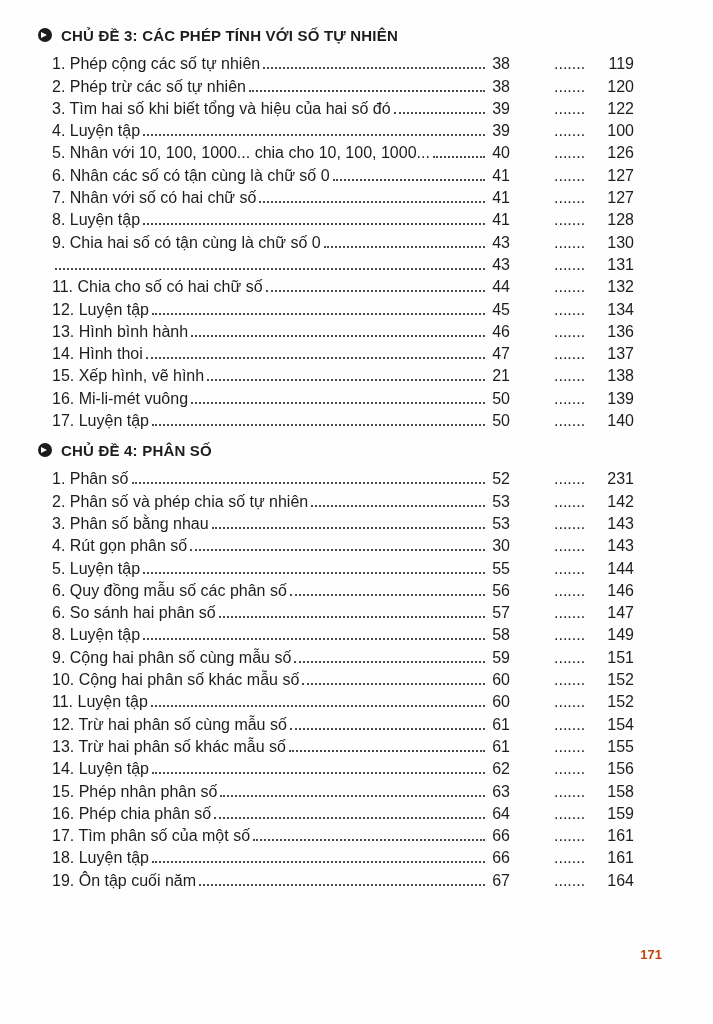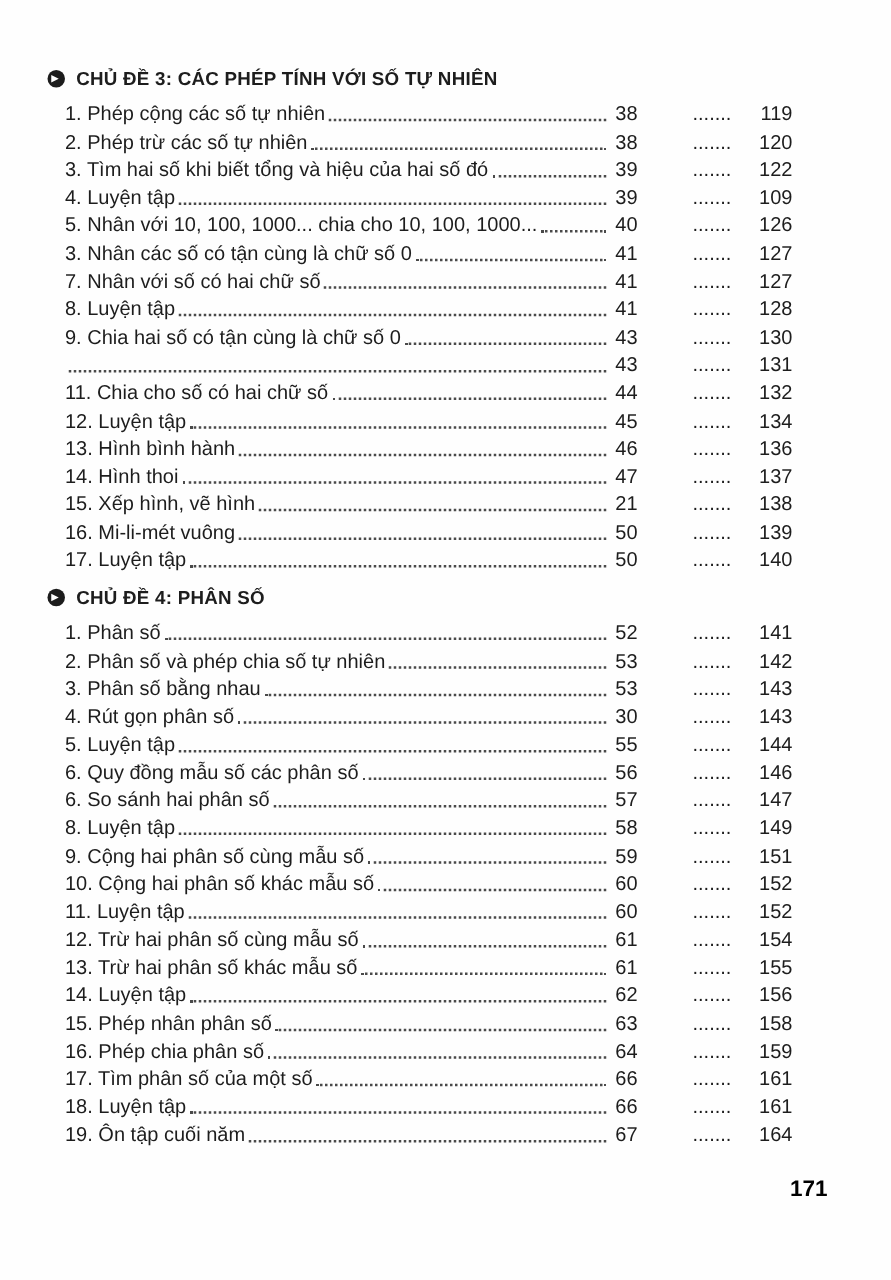--- a/index.html
+++ b/index.html
@@ -11,21 +11,21 @@
   .page {
     position: relative;
     width: 713px;
     height: 1024px;
     background: #fefefe;
     color: #1d1d1d;
     overflow: hidden;
   }
   .toc {
     position: absolute;
-    top: 50px;
+    top: 22px;
     left: 38px;
     width: 596px;
   }
   .section-header {
     display: flex;
     align-items: center;
     gap: 9px;
     font-weight: bold;
     font-size: 15px;
     height: 26px;
@@ -79,23 +79,23 @@
     width: 80px;
     margin-left: 44px;
     display: flex;
     justify-content: space-between;
   }
   .page2 { text-align: center; }
   .footer-page {
     position: absolute;
     right: 51px;
     bottom: 62px;
-    font-size: 18px;
+    font-size: 13px;
     font-weight: bold;
-    color: #000000;
+    color: #c2410c;
   }
 </style>
 </head>
 <body>
 
 <div class="page">
   <div class="toc">
       <div class="section-header">
         <span class="bullet"></span>
         <span>CHỦ ĐỀ 3: CÁC PHÉP TÍNH VỚI SỐ TỰ NHIÊN</span>
@@ -126,34 +126,34 @@
           <span class="dots2">.......</span>
           <span class="page2">122</span>
         </span>
       </div>
       <div class="row">
         <span class="label">4. Luyện tập</span>
         <span class="leader"></span>
         <span class="page1">39</span>
         <span class="col2">
           <span class="dots2">.......</span>
-          <span class="page2">109</span>
+          <span class="page2">100</span>
         </span>
       </div>
       <div class="row">
         <span class="label">5. Nhân với 10, 100, 1000... chia cho 10, 100, 1000...</span>
         <span class="leader"></span>
         <span class="page1">40</span>
         <span class="col2">
           <span class="dots2">.......</span>
           <span class="page2">126</span>
         </span>
       </div>
       <div class="row">
-        <span class="label">3. Nhân các số có tận cùng là chữ số 0</span>
+        <span class="label">6. Nhân các số có tận cùng là chữ số 0</span>
         <span class="leader"></span>
         <span class="page1">41</span>
         <span class="col2">
           <span class="dots2">.......</span>
           <span class="page2">127</span>
         </span>
       </div>
       <div class="row">
         <span class="label">7. Nhân với số có hai chữ số</span>
         <span class="leader"></span>
@@ -255,21 +255,21 @@
       <div class="section-header follow">
         <span class="bullet"></span>
         <span>CHỦ ĐỀ 4: PHÂN SỐ</span>
       </div>
       <div class="row">
         <span class="label">1. Phân số</span>
         <span class="leader"></span>
         <span class="page1">52</span>
         <span class="col2">
           <span class="dots2">.......</span>
-          <span class="page2">141</span>
+          <span class="page2">231</span>
         </span>
       </div>
       <div class="row">
         <span class="label">2. Phân số và phép chia số tự nhiên</span>
         <span class="leader"></span>
         <span class="page1">53</span>
         <span class="col2">
           <span class="dots2">.......</span>
           <span class="page2">142</span>
         </span>

